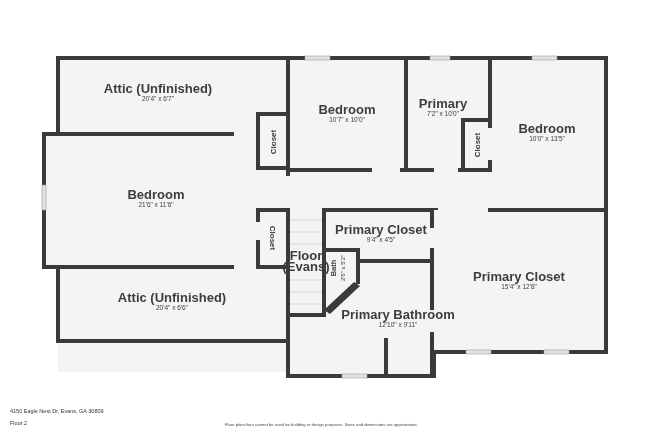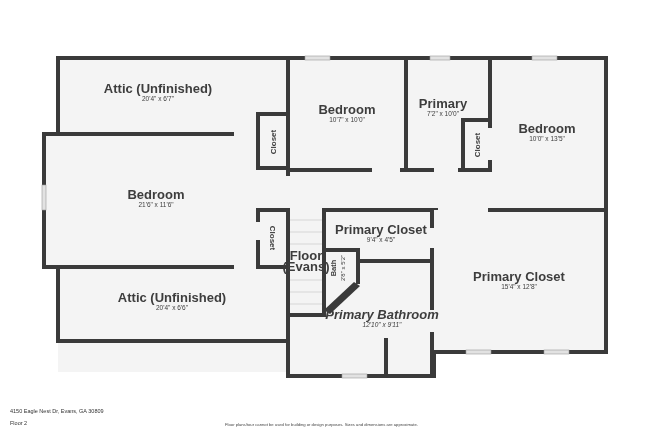--- a/index.html
+++ b/index.html
@@ -116,21 +116,21 @@
   <span class="dim">21'6" x 11'6"</span>
 </div>
 <div class="label" style="left:381px;top:234px;">
   <span class="name">Primary Closet</span>
   <span class="dim">9'4" x 4'5"</span>
 </div>
 <div class="label" style="left:519px;top:281px;">
   <span class="name">Primary Closet</span>
   <span class="dim">15'4" x 12'8"</span>
 </div>
-<div class="label" style="left:382px;top:319px;font-style:italic;">
+<div class="label" style="left:398px;top:319px;">
   <span class="name">Primary Bathroom</span>
   <span class="dim">12'10" x 9'11"</span>
 </div>
 <div class="label" style="left:172px;top:302px;">
   <span class="name">Attic (Unfinished)</span>
   <span class="dim">20'4" x 6'6"</span>
 </div>
 <div class="label" style="left:306px;top:261px;">
   <span class="name">Floor</span>
   <span class="name">(Evans)</span>

